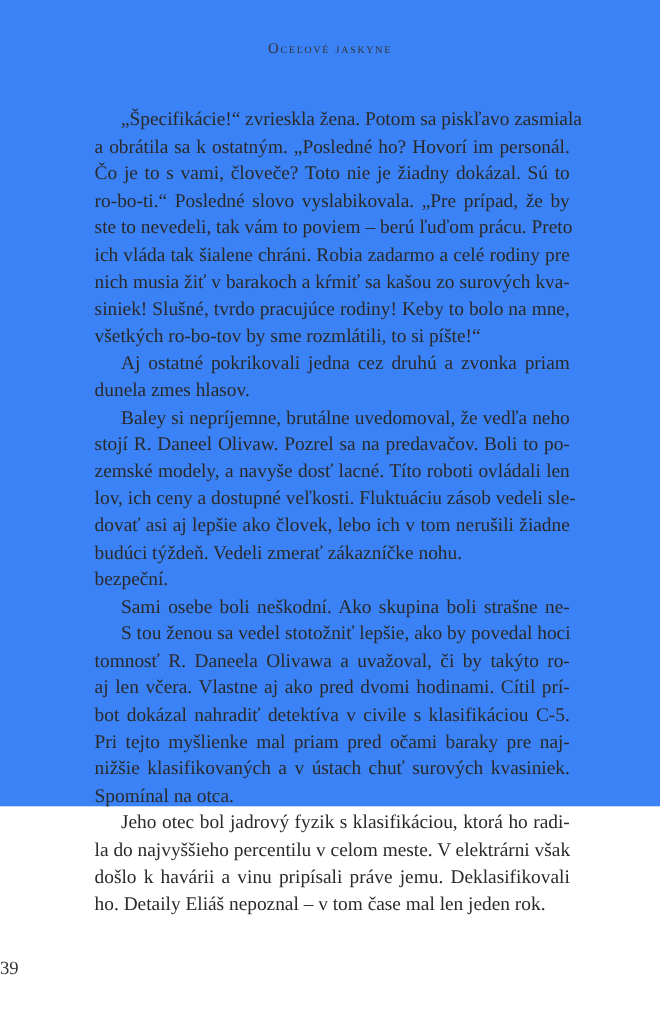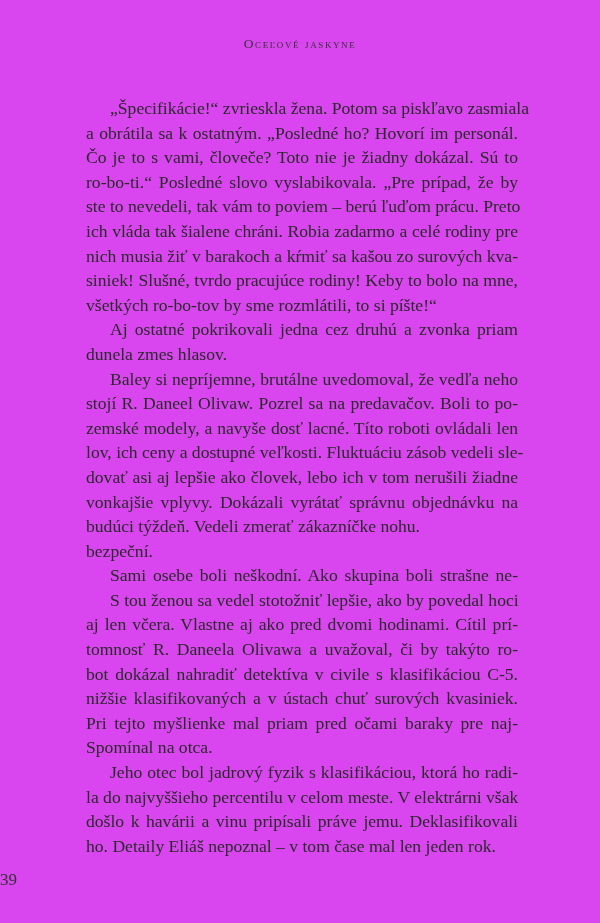--- a/index.html
+++ b/index.html
@@ -1,18 +1,18 @@
 <!DOCTYPE html>
 <html><head>
   <meta charset="utf-8">
   <style>
     html, body { margin: 0; padding: 0; background: #ffffff; }
     body { width: 600px; height: 923px; position: relative; overflow: hidden; }
     .page {
-      position: absolute; left: 0; top: 0; width: 600px; height: 923px; background: #d946ef;
+      position: absolute; left: 0; top: 0; width: 600px; height: 733px; background: #3b82f6;
       font-family: "Liberation Serif", "DejaVu Serif", serif; color: #2a2a2a;
     }
     .running-head {
       position: absolute; top: 36px; left: 0; width: 600px; text-align: center;
       font-size: 13.5px; letter-spacing: 1.6px; font-variant: small-caps; color: #333;
     }
     .body-text {
       position: absolute; left: 86px; top: 96px; width: 432px;
     }
     .line {
@@ -46,34 +46,33 @@
       <div class="paragraph">
         <span class="line indent">Aj ostatné pokrikovali jedna cez druhú a zvonka priam</span>
         <span class="line last">dunela zmes hlasov.</span>
       </div>
       <div class="paragraph">
         <span class="line indent">Baley si nepríjemne, brutálne uvedomoval, že vedľa neho</span>
         <span class="line">stojí R. Daneel Olivaw. Pozrel sa na predavačov. Boli to po-</span>
         <span class="line">zemské modely, a navyše dosť lacné. Títo roboti ovládali len</span>
         <span class="line">lov, ich ceny a dostupné veľkosti. Fluktuáciu zásob vedeli sle-</span>
         <span class="line">dovať asi aj lepšie ako človek, lebo ich v tom nerušili žiadne</span>
-        <span class="line">vonkajšie vplyvy. Dokázali vyrátať správnu objednávku na</span>
         <span class="line last">budúci týždeň. Vedeli zmerať zákazníčke nohu.</span>
       </div>
       <div class="paragraph">
         <span class="line last">bezpeční.</span>
         <span class="line indent">Sami osebe boli neškodní. Ako skupina boli strašne ne-</span>
       </div>
       <div class="paragraph">
         <span class="line indent">S tou ženou sa vedel stotožniť lepšie, ako by povedal hoci</span>
+        <span class="line">tomnosť R. Daneela Olivawa a uvažoval, či by takýto ro-</span>
         <span class="line">aj len včera. Vlastne aj ako pred dvomi hodinami. Cítil prí-</span>
-        <span class="line">tomnosť R. Daneela Olivawa a uvažoval, či by takýto ro-</span>
         <span class="line">bot dokázal nahradiť detektíva v civile s klasifikáciou C-5.</span>
+        <span class="line">Pri tejto myšlienke mal priam pred očami baraky pre naj-</span>
         <span class="line">nižšie klasifikovaných a v ústach chuť surových kvasiniek.</span>
-        <span class="line">Pri tejto myšlienke mal priam pred očami baraky pre naj-</span>
         <span class="line last">Spomínal na otca.</span>
       </div>
       <div class="paragraph">
         <span class="line indent">Jeho otec bol jadrový fyzik s klasifikáciou, ktorá ho radi-</span>
         <span class="line">la do najvyššieho percentilu v celom meste. V elektrárni však</span>
         <span class="line">došlo k havárii a vinu pripísali práve jemu. Deklasifikovali</span>
         <span class="line last">ho. Detaily Eliáš nepoznal – v tom čase mal len jeden rok.</span>
       </div>
     </div>
   <div class="folio">39</div>

